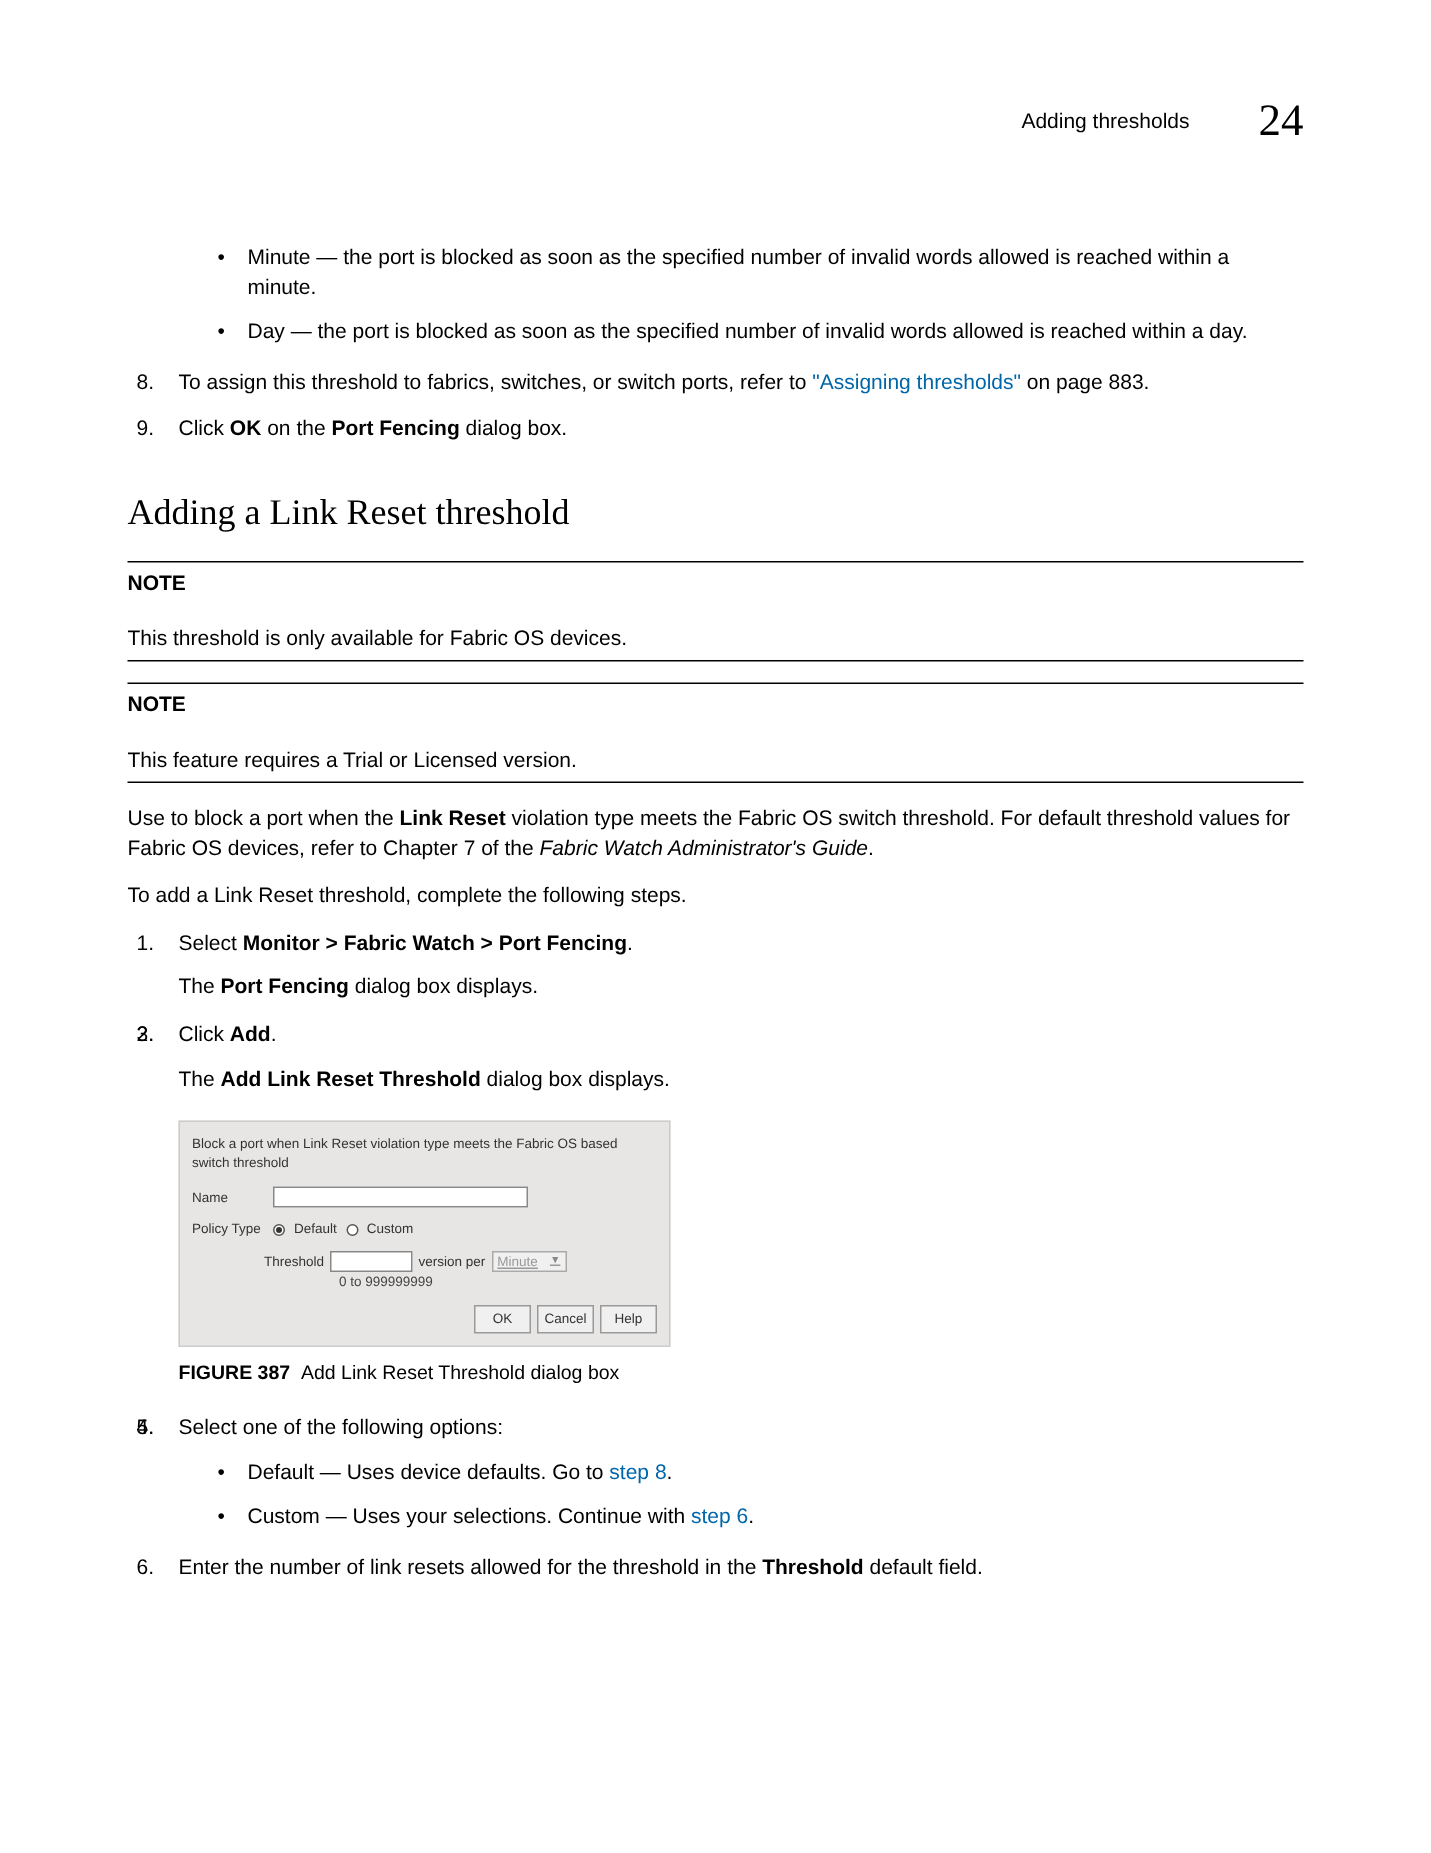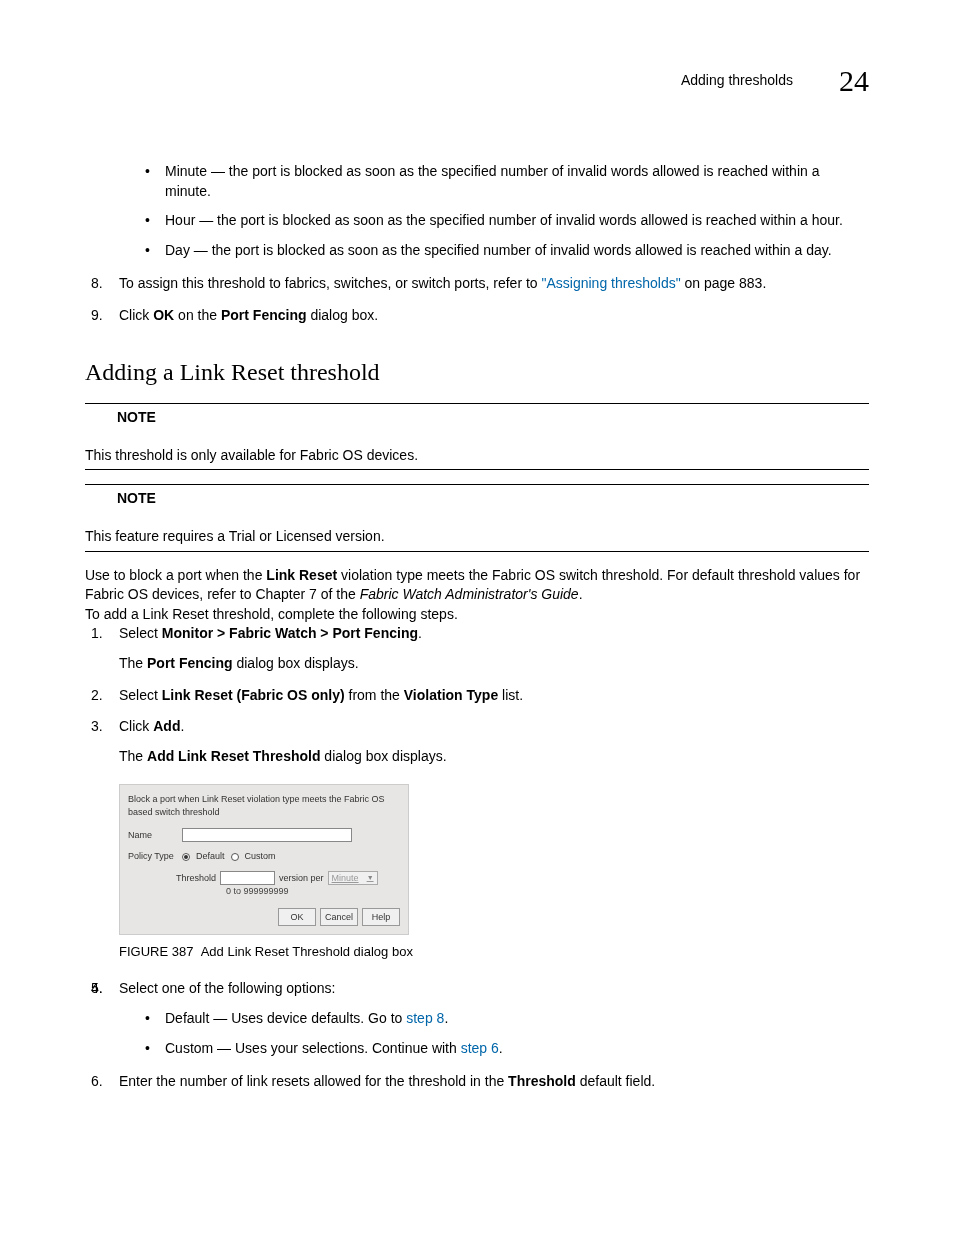--- a/index.html
+++ b/index.html
@@ -33,28 +33,28 @@
   .b { font-weight: bold; }
   .link { color: #0066aa; }
   h2.section {
     font-family: Georgia, 'Times New Roman', serif;
     font-weight: normal;
     font-size: 24px;
     margin: 30px 0 14px 0;
   }
   .note-block { margin: 12px 0 14px 0; }
   .note-block .rule { border-top: 1px solid #000; margin-bottom: 4px; }
-  .note-block .note-label { font-weight: bold; font-size: 14px; margin-left: 32px; }
+  .note-block .note-label { font-weight: bold; font-size: 14px; }
   .note-block .note-text { margin-top: 18px; margin-bottom: 4px; }
   .note-block .rule-bottom { border-top: 1px solid #000; margin-top: 4px; }
-  .para { margin: 0 0; }
+  .para { margin: 12px 0; }
   .italic { font-style: italic; }
   .figure-box {
     margin: 18px 0 8px 34px;
-    width: 290px;
+    width: 328px;
     background: #e8e6e4;
     border: 1px solid #ccc;
     padding: 8px 8px 8px 8px;
     font-size: 9px;
     color: #333;
   }
   .figure-box .fb-top { margin-bottom: 10px; }
   .figure-box .row { display: flex; align-items: center; gap: 6px; margin-bottom: 8px; }
   .figure-box .lbl { width: 48px; }
   .figure-box input[type="text"].name-field {
@@ -69,35 +69,34 @@
     display: flex; align-items: center; justify-content: space-between; padding: 0 3px; color: #999; text-decoration: underline;
   }
   .figure-box .dropdown .tri { font-size: 7px; color: #888; }
   .figure-box .hint { margin-left: 98px; font-size: 9px; color: #444; margin-bottom: 10px; }
   .figure-box .buttons { display: flex; justify-content: flex-end; gap: 4px; }
   .figure-box .btn {
     border: 1px solid #999; background: #f0f0f0; font-size: 9px; padding: 2px 0;
     width: 38px; text-align: center;
   }
   .fig-caption { margin: 8px 0 18px 34px; font-size: 13px; }
-  .fig-caption .fig-label { font-weight: normal; }
+  .fig-caption .fig-label { font-weight: bold; }
 </style>
 </head>
 <body>
 
 <div class="header">
   <span class="header-title">Adding thresholds</span>
   <span class="header-num">24</span>
 </div>
 
 <div class="content">
 
   <ul class="bullets">
     <li>Minute — the port is blocked as soon as the specified number of invalid words allowed is reached within a minute.</li>
-    <li>Hour — the port is blocked as soon as the specified number of invalid words allowed is reached within a hour.</li>
     <li>Day — the port is blocked as soon as the specified number of invalid words allowed is reached within a day.</li>
   </ul>
 
   <ol class="steps">
     <li>
       <span class="num">8.</span>
       <p>
         <span>To assign this threshold to fabrics, switches, or switch ports, refer to </span><span class="link">"Assigning thresholds"</span><span> on page 883.</span>
       </p>
     </li>
@@ -136,23 +135,20 @@
       <span class="num">1.</span>
       <span>
         <span>Select </span><span class="b">Monitor &gt; Fabric Watch &gt; Port Fencing</span><span>.</span>
       </span>
       <p>
         <span>The </span><span class="b">Port Fencing</span><span> dialog box displays.</span>
       </p>
     </li>
     <li>
       <span class="num">2.</span>
-      <span>
-        <span>Select </span><span class="b">Link Reset (Fabric OS only)</span><span> from the </span><span class="b">Violation Type</span><span> list.</span>
-      </span>
     </li>
     <li>
       <span class="num">3.</span>
       <span>
         <span>Click </span><span class="b">Add</span><span>.</span>
       </span>
       <p>
         <span>The </span><span class="b">Add Link Reset Threshold</span><span> dialog box displays.</span>
       </p>
     </li>

